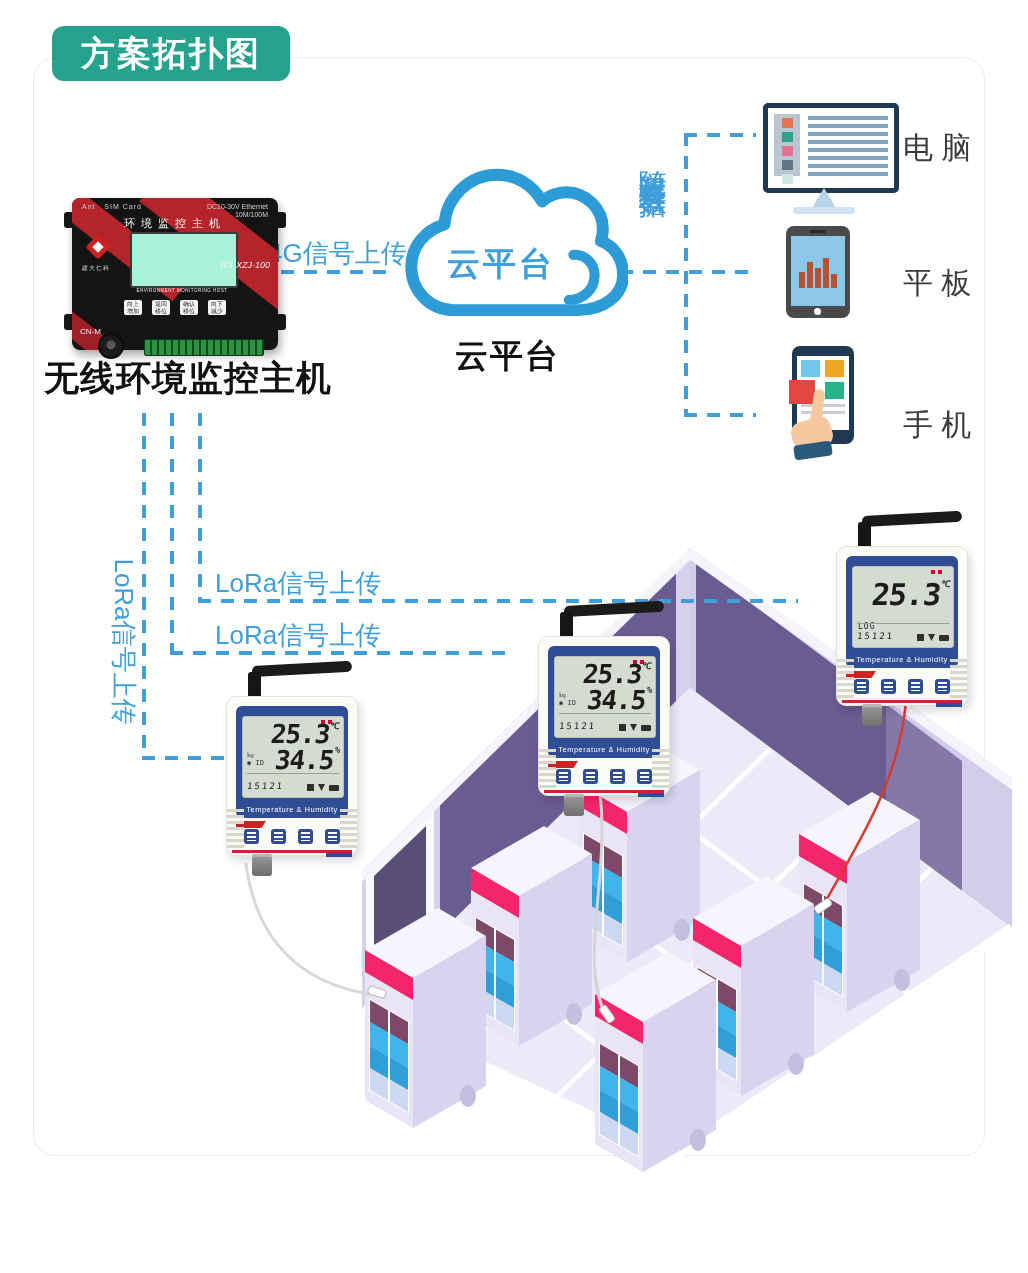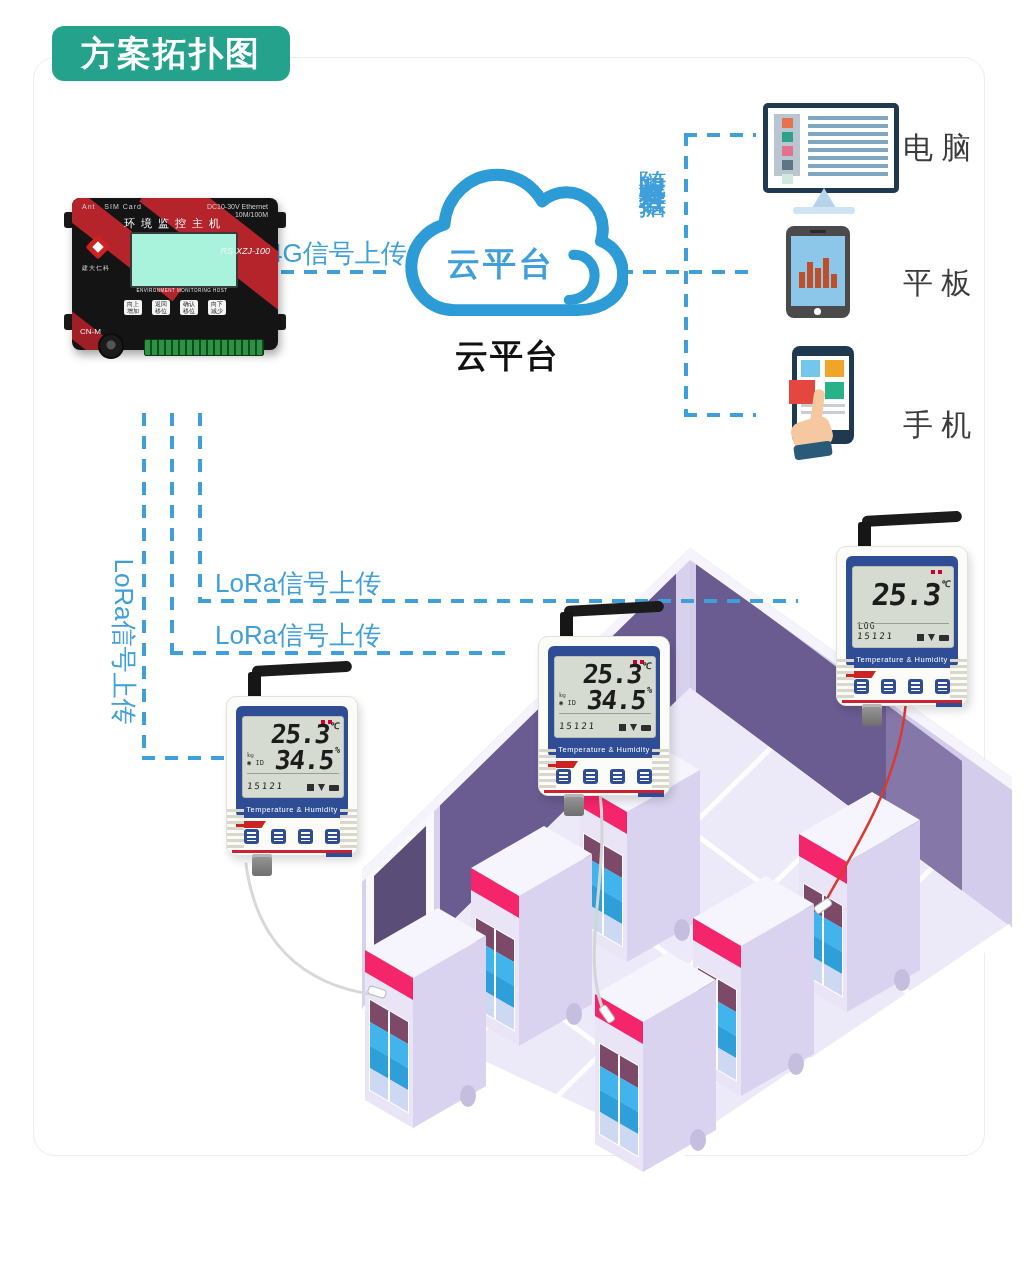--- a/index.html
+++ b/index.html
@@ -31,21 +31,21 @@
   .rib2{width:240px;height:46px;right:-90px;top:36px;transform:rotate(38deg);}
   .rib3{width:160px;height:22px;left:-70px;bottom:6px;transform:rotate(38deg);background:#a01f27;}
   .host-tl{position:absolute;left:10px;top:5px;color:#cfcfcf;font-size:7px;letter-spacing:1px;}
   .host-tr{position:absolute;right:10px;top:5px;color:#cfcfcf;font-size:7px;text-align:right;line-height:8px;}
   .host-title{position:absolute;left:0;right:0;top:18px;text-align:center;color:#fff;
         font-size:11px;letter-spacing:6px;}
   .host-screen{position:absolute;left:58px;top:34px;width:104px;height:52px;background:#a9f2dc;
         border:2px solid #3a3a3a;border-radius:2px;}
   .host-screen-cap{position:absolute;left:58px;top:90px;width:104px;color:#e8e8e8;font-size:4.5px;
         text-align:center;letter-spacing:.5px;}
-  .host-model{position:absolute;right:8px;top:48px;color:#f2f2f2;font-size:9px;font-style:italic;margin-left:43px;}
+  .host-model{position:absolute;right:8px;top:62px;color:#f2f2f2;font-size:9px;font-style:italic;margin-left:43px;}
   .host-logo{position:absolute;left:14px;top:40px;width:26px;height:20px;}
   .host-logo:before{content:"";position:absolute;left:3px;top:0;width:18px;height:18px;background:#c22;
         transform:rotate(45deg);border-radius:3px;}
   .host-logo:after{content:"";position:absolute;left:8px;top:5px;width:8px;height:8px;background:#fff;
         transform:rotate(45deg);}
   .host-brand{position:absolute;left:10px;top:66px;color:#ddd;font-size:6px;letter-spacing:1px;}
   .host-btns{position:absolute;left:0;right:0;top:102px;display:flex;justify-content:center;gap:10px;}
   .host-btn{background:#f4f4f4;border-radius:2px;padding:1px 3px;font-size:6px;line-height:6.5px;
         color:#222;text-align:center;}
   .host-corner{position:absolute;left:8px;bottom:14px;color:#eee;font-size:8px;}
@@ -256,20 +256,21 @@
         <div class="host-btn">
           <span>确认</span><br><span>移位</span></div>
         <div class="host-btn">
           <span>向下</span><br><span>减少</span></div>
       </div>
       <div class="host-corner">CN-M</div>
     </div>
     <div class="host-conn"></div>
     <div class="host-term"></div>
   </div>
+  <div class="host-caption">无线环境监控主机</div>
 
   <div class="cloud-wrap">
     <svg width="240" height="175" viewBox="0 0 260 190">
       <path d="M205,163 L72,163 C45,163 25,142 25,116 C25,94 40,76 61,70
                C63,40 88,16 118,16 C139,16 157,27 167,45 C174,39 184,35 193,35
                C215,35 233,53 233,75 C233,79 232,84 231,88 C246,94 255,108 255,125
                C255,147 234,163 205,163 Z" fill="#ffffff" stroke="#2d9cd6" stroke-width="13" stroke-linejoin="round"></path>
       <path d="M196,152 C213,152 224,139 224,125 C224,112 213,102 201,103" fill="none" stroke="#2d9cd6" stroke-width="11" stroke-linecap="round"></path>
     </svg>
     <div class="cloud-inner-label">云平台</div>

